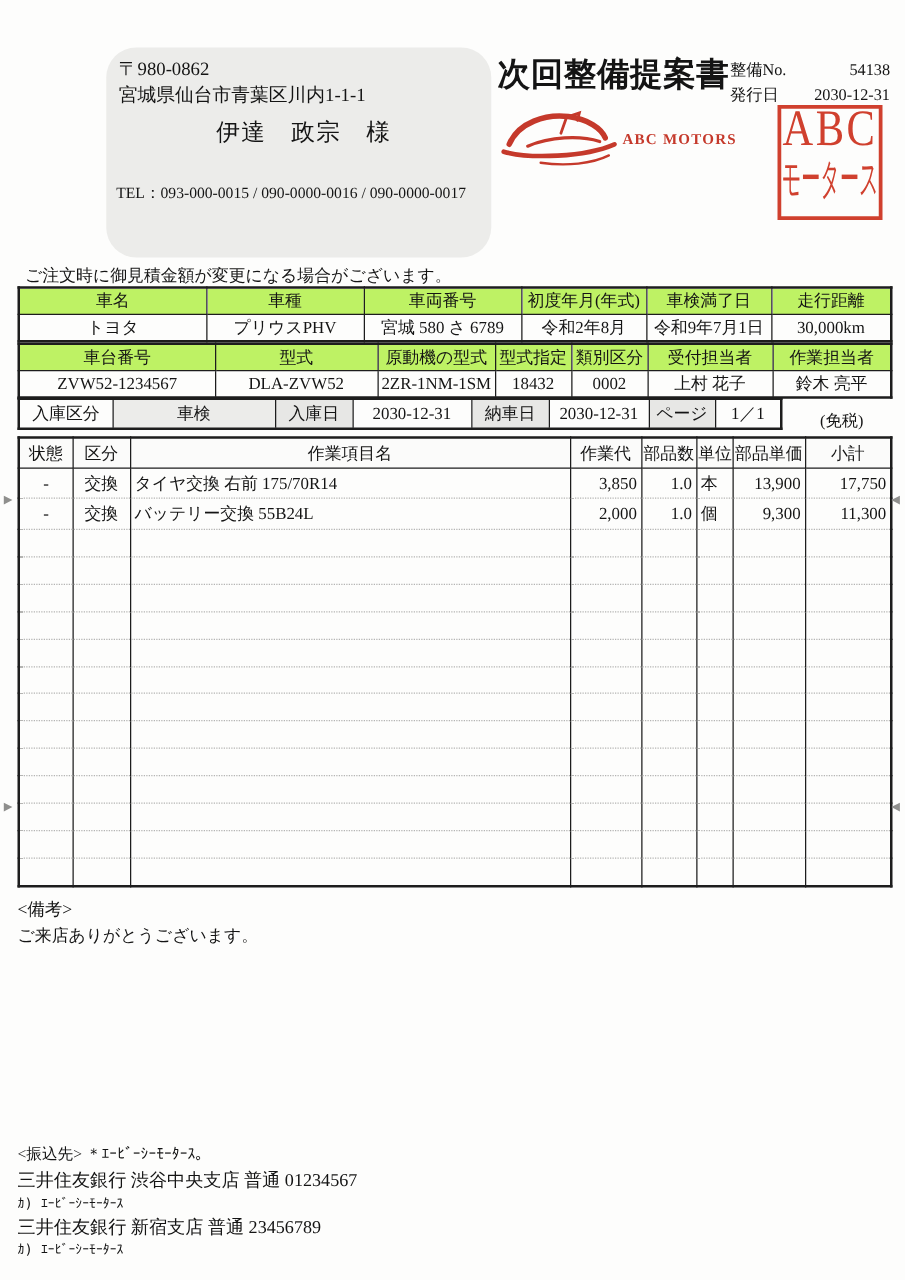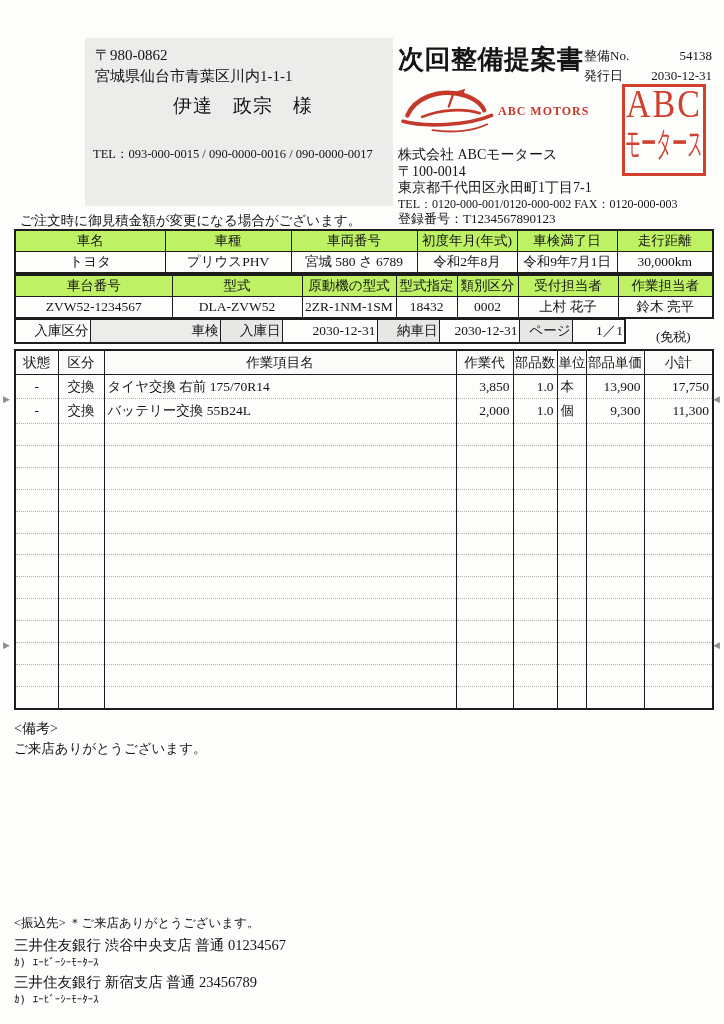--- a/index.html
+++ b/index.html
@@ -1,20 +1,20 @@
 <!DOCTYPE html>
 <html><head>
 <meta charset="utf-8">
 <style>
   html,body{margin:0;padding:0;background:#ffffff;}
   .page{position:relative;width:724px;height:1024px;background:#fdfdfc;overflow:hidden;
         font-family:"Liberation Serif","DejaVu Serif",serif;color:#141414;}
 
   
-  .customer-box{position:absolute;left:85px;top:38px;width:308px;height:168px;background:#ececea;}
+  .customer-box{position:absolute;left:85px;top:38px;width:308px;height:168px;background:#ececea;border-radius:24px;}
   .c-postal{position:absolute;left:10px;top:8px;font-size:15px;}
   .c-addr{position:absolute;left:10px;top:29px;font-size:15px;}
   .c-name{position:absolute;left:88px;top:55px;font-size:19px;letter-spacing:1px;}
   .c-tel{position:absolute;left:8px;top:108px;font-size:12.5px;}
 
   
   .doc-title{position:absolute;left:398px;top:42px;font-size:26px;font-weight:bold;letter-spacing:0.5px;}
   .doc-meta{position:absolute;left:584px;top:46px;width:128px;font-size:13px;}
   .meta-row{display:flex;justify-content:space-between;line-height:1.55;}
 
@@ -37,21 +37,21 @@
   table{border-collapse:collapse;table-layout:fixed;}
   .t1{position:absolute;left:14px;border:2px solid #1d1d1d;}
   .t1a{top:229px;}
   .t1b{top:274px;}
   .t1 td{border:1px solid #1d1d1d;text-align:center;font-size:13.5px;height:20px;padding:0 2px;
          white-space:nowrap;overflow:hidden;}
   .t1 tr.hdr td{background:#bef264;}
 
   
   .intake{position:absolute;left:14px;top:318px;border:2px solid #1d1d1d;}
-  .intake td{border:1px solid #1d1d1d;font-size:13.5px;height:20px;text-align:right;white-space:nowrap;overflow:hidden;}
+  .intake td{border:1px solid #1d1d1d;font-size:13.5px;height:20px;text-align:center;white-space:nowrap;overflow:hidden;}
   .intake td.grey{background:#e7e7e5;}
   .intake td.lite{background:#ececea;}
 
   .tax-note{position:absolute;left:656px;top:328px;font-size:13px;}
 
   
   .work{position:absolute;left:14px;top:349px;width:698px;height:361px;border:2px solid #1d1d1d;}
   .work th{border:1px solid #1d1d1d;font-weight:normal;font-size:13.5px;height:21px;background:#fbfbfa;
            white-space:nowrap;overflow:hidden;}
   .work td{border-left:1px solid #1d1d1d;border-right:1px solid #1d1d1d;border-bottom:1px dotted #b4b4b2;
@@ -105,27 +105,20 @@
       </g>
     </svg>
     <span class="logo-text">ABC MOTORS</span>
   </div>
 
   <div class="stamp">
     <span class="stamp-abc">ABC</span>
     <span class="stamp-kana">モータース</span>
   </div>
 
-  <div class="company-info">
-    <div class="ci">株式会社 ABCモータース</div>
-    <div class="ci">〒100-0014</div>
-    <div class="ci">東京都千代田区永田町1丁目7-1</div>
-    <div class="ci small">TEL：0120-000-001/0120-000-002 FAX：0120-000-003</div>
-    <div class="ci reg">登録番号：T1234567890123</div>
-  </div>
 
   <div class="order-note">ご注文時に御見積金額が変更になる場合がございます。</div>
 
   <table class="t1 t1a">
     <colgroup>
         <col style="width:150px">
         <col style="width:126px">
         <col style="width:126px">
         <col style="width:100px">
         <col style="width:100px">
@@ -388,21 +381,21 @@
   </table>
 
   <div class="remarks">
     <div class="remarks-label">&lt;備考&gt;</div>
     <div class="remarks-text">ご来店ありがとうございます。</div>
   </div>
 
   <div class="bank">
     <div class="bank-head">
       <span>&lt;振込先&gt;</span>
-      <span>＊ご来店ありがとうございます。</span>
+      <span>＊ｴｰﾋﾞｰｼｰﾓｰﾀｰｽ。</span>
     </div>
     <div class="bank-line">三井住友銀行 渋谷中央支店 普通 01234567</div>
     <div class="bank-holder">ｶ) ｴｰﾋﾞｰｼｰﾓｰﾀｰｽ</div>
     <div class="bank-line">三井住友銀行 新宿支店 普通 23456789</div>
     <div class="bank-holder">ｶ) ｴｰﾋﾞｰｼｰﾓｰﾀｰｽ</div>
   </div>
 
   <div class="mark" style="left:3px;top:395px;">▶</div>
   <div class="mark" style="left:713px;top:395px;">◀</div>
   <div class="mark" style="left:3px;top:641px;">▶</div>

